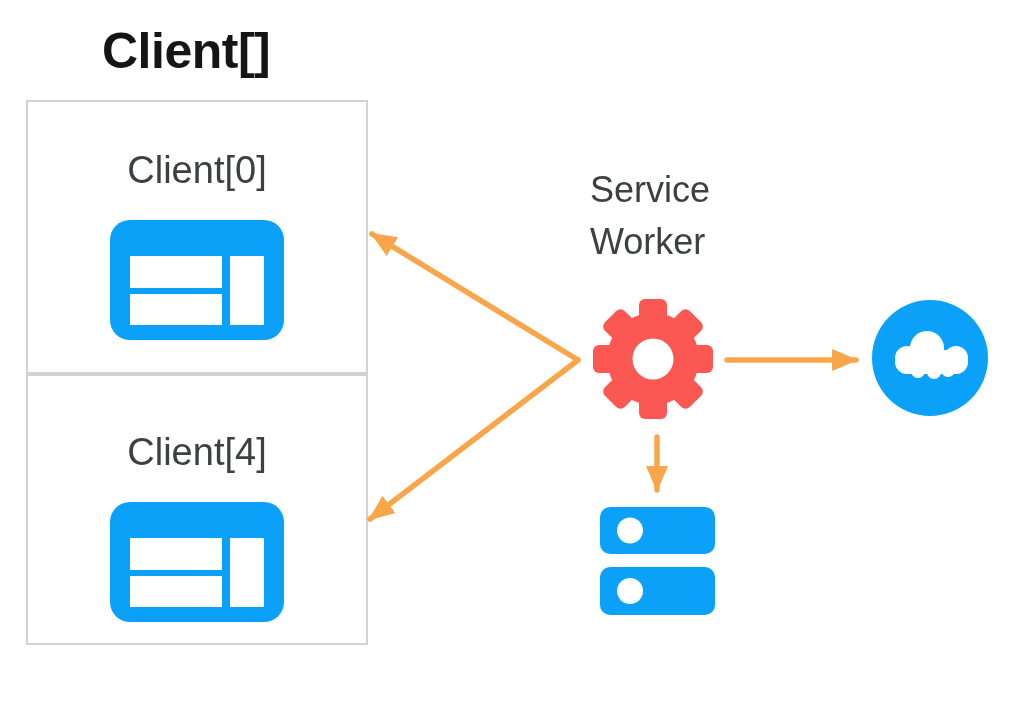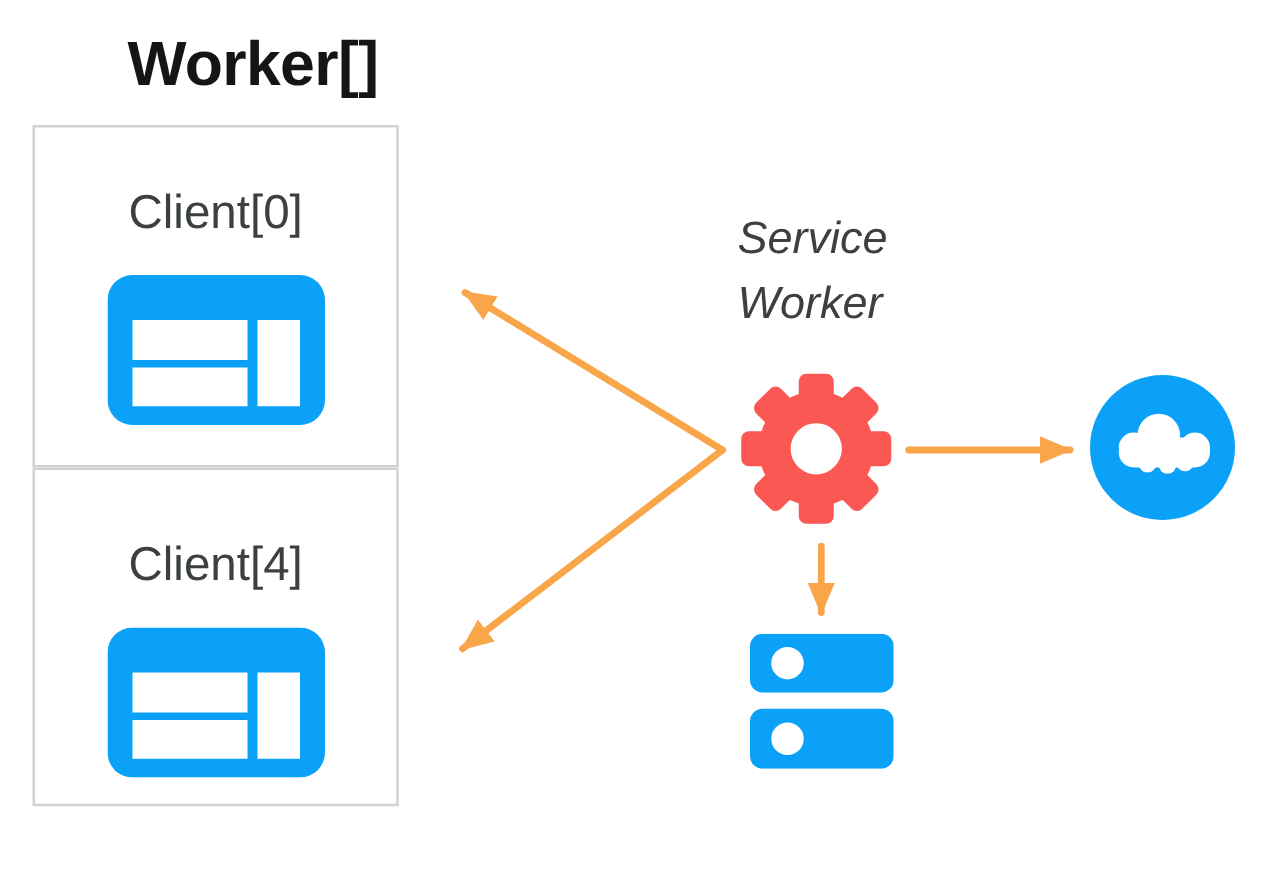--- a/index.html
+++ b/index.html
@@ -11,48 +11,48 @@
     position:relative;width:1010px;height:702px;overflow:hidden;
     background:var(--canvas_bg);
     font-family:"Liberation Sans", sans-serif;
   }
   .diagram-title{
     position:absolute;left:102px;top:22px;
     font-size:50px;font-weight:700;color:var(--title_text);
     letter-spacing:-0.5px;white-space:nowrap;
   }
   .client-box{
-    position:absolute;left:26px;width:293px;box-sizing:border-box;
+    position:absolute;left:26px;width:342px;box-sizing:border-box;
     border:2px solid var(--box_border);background:var(--canvas_bg);
     display:flex;flex-direction:column;align-items:center;text-align:right;
   }
   .client-box-0{top:100px;height:274px;padding-top:46px;}
   .client-box-1{top:374px;height:271px;padding-top:54px;}
   .client-label{
     font-size:38px;font-weight:500;color:var(--label_text);
     line-height:44px;white-space:nowrap;
   }
   .browser-icon{margin-top:28px;display:block;}
   .sw-label{
     position:absolute;left:590px;top:164px;width:180px;
-    font-size:36px;font-weight:500;color:var(--label_text);line-height:52px;font-style:italic;
+    font-size:36px;font-weight:500;color:var(--label_text);line-height:52px;
   }
   .gear-icon{position:absolute;left:590px;top:296px;}
   .cloud-icon{position:absolute;left:872px;top:300px;}
   .server-icon{position:absolute;left:600px;top:507px;}
   .arrows-layer{position:absolute;left:0;top:0;pointer-events:none;}
   .arrow{stroke:var(--orange);stroke-width:5.5;stroke-linecap:round;}
   .arrowhead{fill:var(--orange);}
 </style>
 </head>
 <body>
 
 <div class="canvas">
 
-  <div class="diagram-title">Worker[]</div>
+  <div class="diagram-title">Client[]</div>
 
   <div class="client-box client-box-0">
     <div class="client-label">Client[0]</div>
     <svg class="browser-icon" width="174" height="120" viewBox="0 0 174 120">
       <rect x="0" y="0" width="174" height="120" rx="20" fill="var(--blue)"></rect>
       <rect x="20" y="36" width="92" height="32" fill="#fff"></rect>
       <rect x="20" y="74" width="92" height="31" fill="#fff"></rect>
       <rect x="120" y="36" width="34" height="69" fill="#fff"></rect>
     </svg>
   </div>

